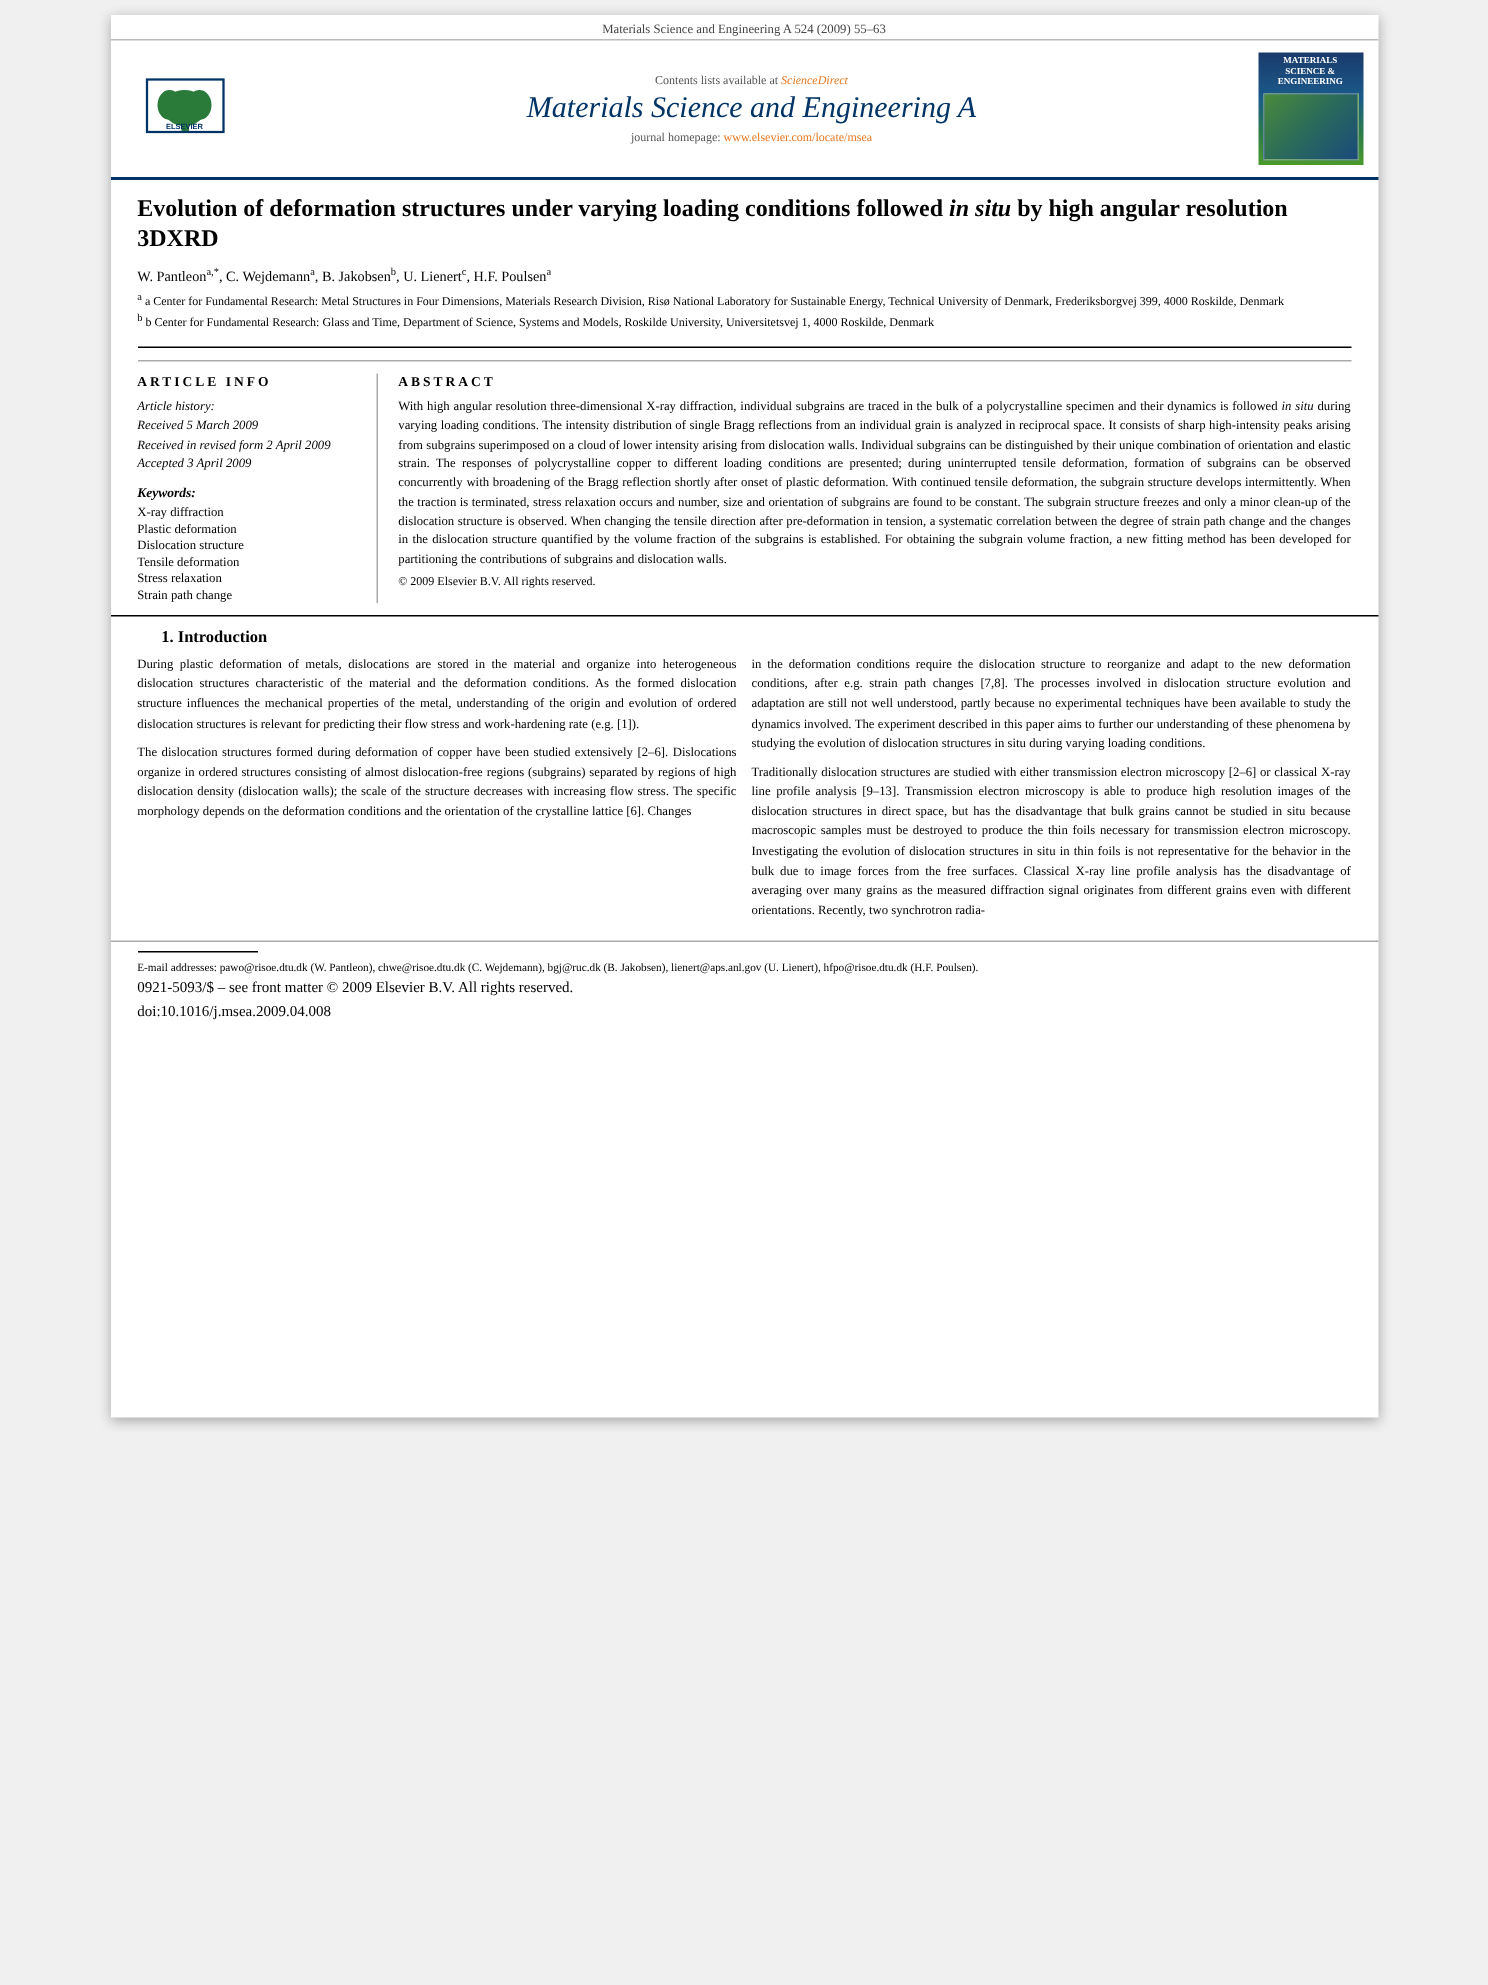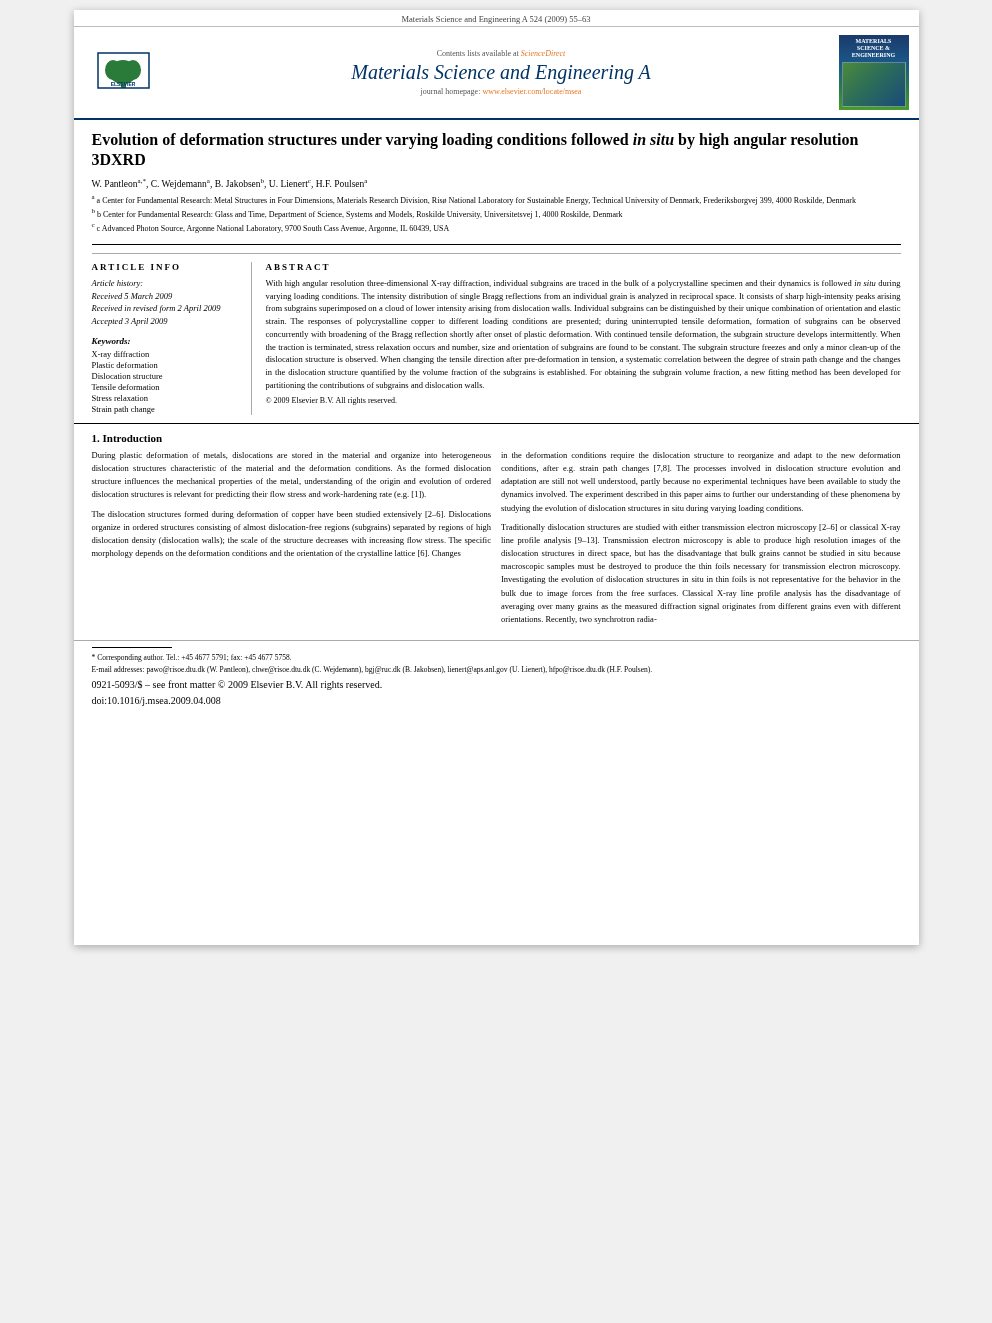--- a/index.html
+++ b/index.html
@@ -207,20 +207,21 @@
     
     .main-body {
       padding: 8px 18px;
       border-top: 1px solid #000;
     }
     .section-heading {
       font-size: 11px;
       font-weight: bold;
       color: #000;
       margin-bottom: 5px;
+      margin-left: 16px;
     }
     .two-col-body {
       display: flex;
       gap: 10px;
     }
     .body-col {
       flex: 1;
     }
     .body-para {
       font-size: 8.5px;
@@ -303,21 +304,20 @@
     <div class="article-title-section">
       <div class="article-title">
         Evolution of deformation structures under varying loading conditions followed <em>in situ</em> by high angular resolution 3DXRD
       </div>
       <div class="article-authors">
         W. Pantleon<span class="author-sup">a,*</span>, C. Wejdemann<span class="author-sup">a</span>, B. Jakobsen<span class="author-sup">b</span>, U. Lienert<span class="author-sup">c</span>, H.F. Poulsen<span class="author-sup">a</span>
       </div>
       <div class="affiliations">
         <div class="affil-line"><span class="author-sup">a</span> <span>a Center for Fundamental Research: Metal Structures in Four Dimensions, Materials Research Division, Risø National Laboratory for Sustainable Energy, Technical University of Denmark, Frederiksborgvej 399, 4000 Roskilde, Denmark</span></div>
         <div class="affil-line"><span class="author-sup">b</span> <span>b Center for Fundamental Research: Glass and Time, Department of Science, Systems and Models, Roskilde University, Universitetsvej 1, 4000 Roskilde, Denmark</span></div>
-        <div class="affil-line"><span class="author-sup">c</span> <span>c Advanced Photon Source, Argonne National Laboratory, 9700 South Cass Avenue, Argonne, IL 60439, USA</span></div>
       </div>
     </div>
 
     <div class="two-col">
 
       <div class="col-left">
         <div class="section-label">ARTICLE INFO</div>
         <div class="article-history">
           <div>Article history:</div>
           <div>Received 5 March 2009</div>
@@ -356,19 +356,18 @@
 
       <div class="body-col">
         <p class="body-para">in the deformation conditions require the dislocation structure to reorganize and adapt to the new deformation conditions, after e.g. strain path changes [7,8]. The processes involved in dislocation structure evolution and adaptation are still not well understood, partly because no experimental techniques have been available to study the dynamics involved. The experiment described in this paper aims to further our understanding of these phenomena by studying the evolution of dislocation structures in situ during varying loading conditions.</p>
         <p class="body-para">Traditionally dislocation structures are studied with either transmission electron microscopy [2–6] or classical X-ray line profile analysis [9–13]. Transmission electron microscopy is able to produce high resolution images of the dislocation structures in direct space, but has the disadvantage that bulk grains cannot be studied in situ because macroscopic samples must be destroyed to produce the thin foils necessary for transmission electron microscopy. Investigating the evolution of dislocation structures in situ in thin foils is not representative for the behavior in the bulk due to image forces from the free surfaces. Classical X-ray line profile analysis has the disadvantage of averaging over many grains as the measured diffraction signal originates from different grains even with different orientations. Recently, two synchrotron radia-</p>
       </div>
     </div>
   </div>
 
   <div class="footnotes">
     <div class="footnote-line" style="border-top:1px solid #000; width:80px; margin-bottom:4px;"></div>
-    <div class="footnote-line">* Corresponding author. Tel.: +45 4677 5791; fax: +45 4677 5758.</div>
     <div class="footnote-line">E-mail addresses: pawo@risoe.dtu.dk (W. Pantleon), chwe@risoe.dtu.dk (C. Wejdemann), bgj@ruc.dk (B. Jakobsen), lienert@aps.anl.gov (U. Lienert), hfpo@risoe.dtu.dk (H.F. Poulsen).</div>
     <div class="footnote-line doi-line">0921-5093/$ – see front matter © 2009 Elsevier B.V. All rights reserved.</div>
     <div class="footnote-line doi-line">doi:10.1016/j.msea.2009.04.008</div>
   </div>
 
 </div>
 
 </body></html>

